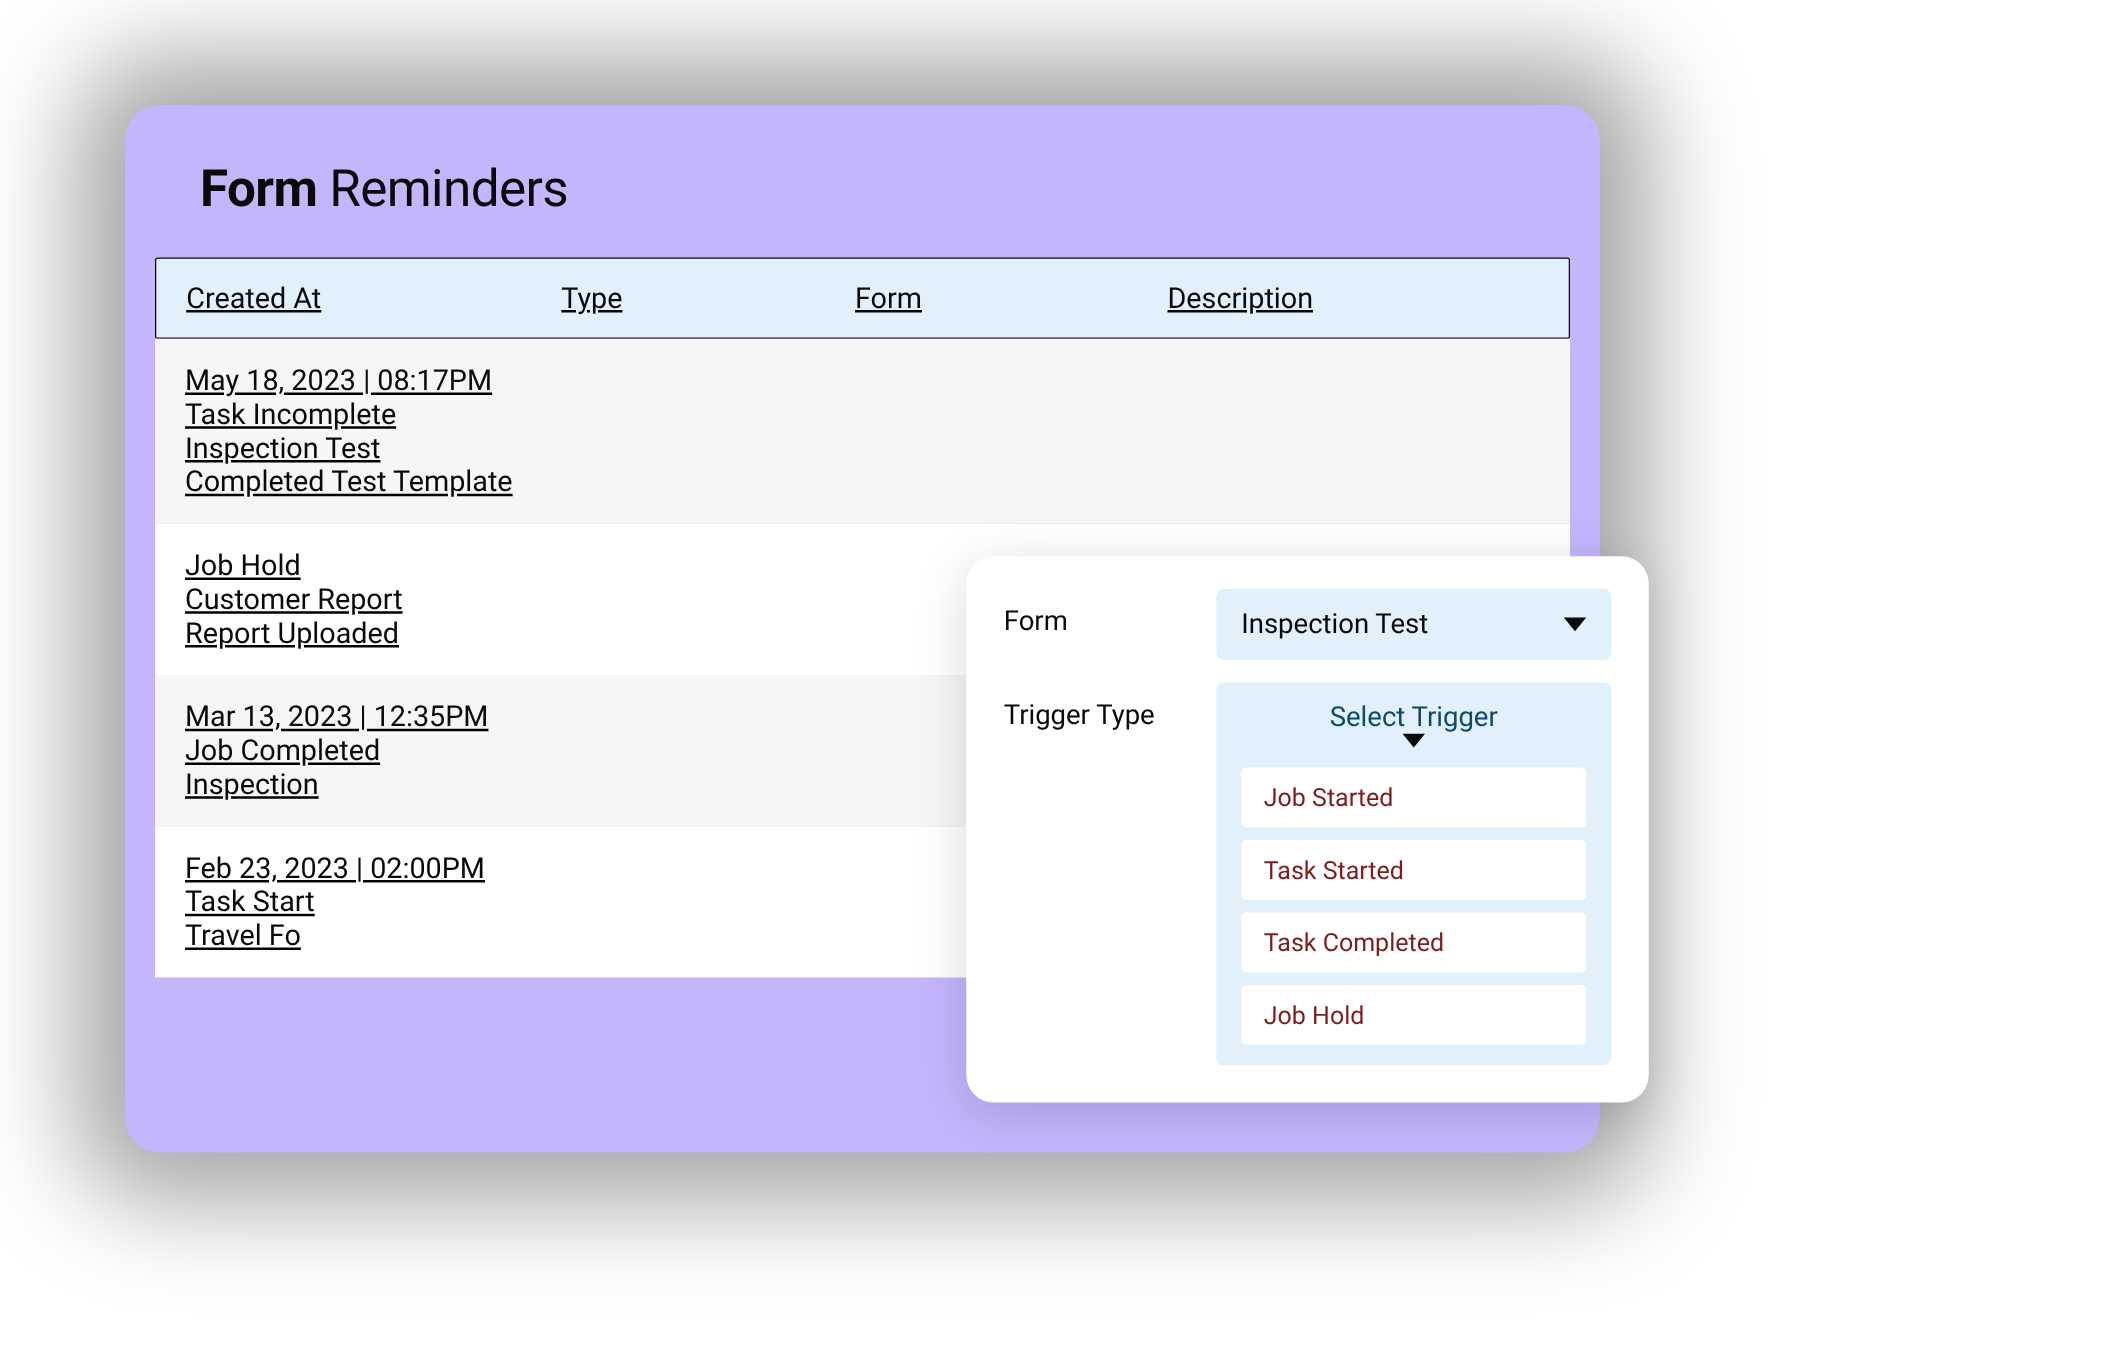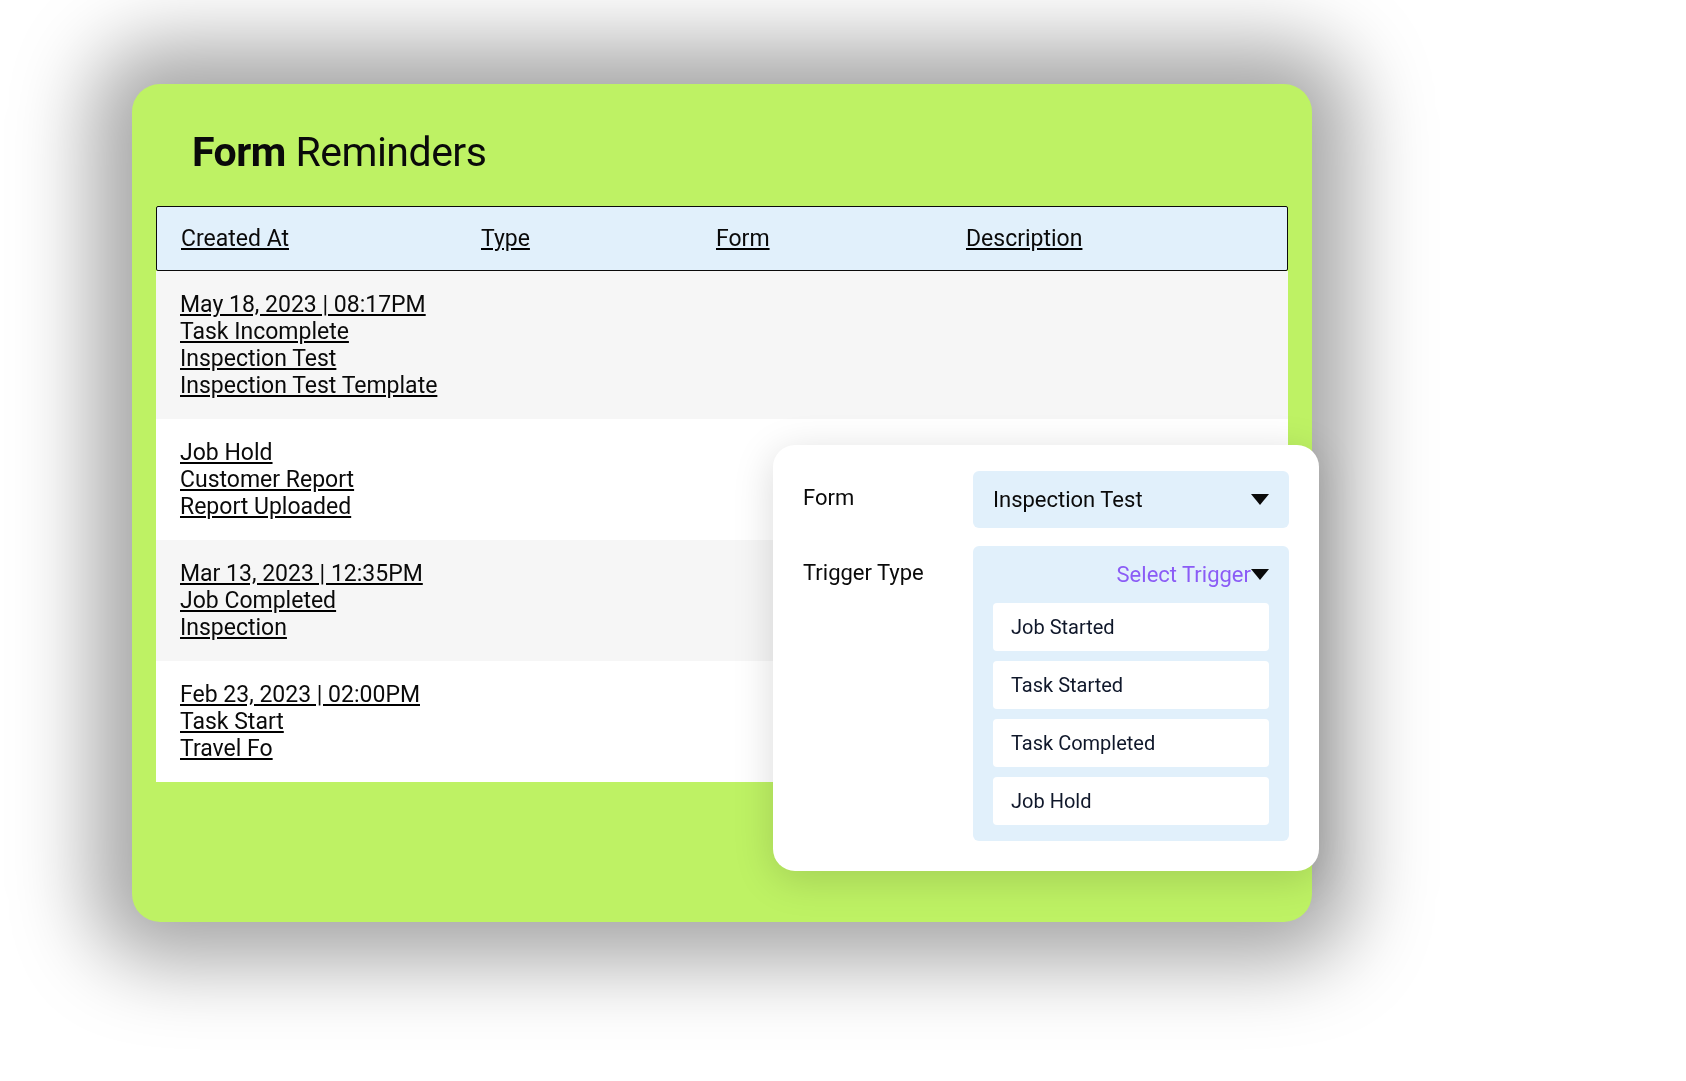--- a/index.html
+++ b/index.html
@@ -13,25 +13,24 @@
       width: 1686px;
       height: 1081px;
       position: relative;
       overflow: hidden;
     }
     .main-card {
       position: absolute;
       left: 100px;
       top: 84px;
       width: 1180px;
-      background: #bef264;
+      background: #c4b5fd;
       border-radius: 28px;
       box-shadow: 0 0 80px 40px rgba(0,0,0,0.35);
       padding: 40px 0 140px 0;
-      margin-left: 32px;
     }
     .page-title {
       font-size: 41px;
       color: #0a0a0a;
       padding: 4px 60px 30px 60px;
       letter-spacing: -0.5px;
     }
     .page-title .bold {
       font-weight: 700;
     }
@@ -106,32 +105,33 @@
       cursor: pointer;
     }
     .popup-dropdown {
       background: #e1f0fb;
       border-radius: 6px;
       padding: 12px 20px 16px 20px;
     }
     .dropdown-header {
       display: flex;
       align-items: center;
-      justify-content: flex-end;
-      font-size: 22px;
-      color: #8b5cf6;
+      justify-content: space-between;
+      font-size: 22px;
+      color: #0c4a6e;
       padding: 4px 0 16px 0;
       cursor: pointer;
+      flex-direction: column;
     }
     .dropdown-option {
       background: #ffffff;
       border-radius: 4px;
       padding: 12px 18px;
       font-size: 20px;
-      color: #0f172a;
+      color: #7f1d1d;
       margin-bottom: 10px;
       cursor: pointer;
     }
     .dropdown-option:last-child {
       margin-bottom: 0;
     }
     .caret-down {
       width: 0;
       height: 0;
       border-left: 9px solid transparent;
@@ -152,21 +152,21 @@
       <div class="col col-created">Created At</div>
       <div class="col col-type">Type</div>
       <div class="col col-form">Form</div>
       <div class="col col-desc">Description</div>
     </div>
     <div>
       <div class="table-row">
         <div class="col col-created">May 18, 2023 | 08:17PM</div>
         <div class="col col-type">Task Incomplete</div>
         <div class="col col-form">Inspection Test</div>
-        <div class="col col-desc">Inspection Test Template</div>
+        <div class="col col-desc">Completed Test Template</div>
       </div>
       <div class="table-row">
         <div class="col col-type">Job Hold</div>
         <div class="col col-form">Customer Report</div>
         <div class="col col-desc">Report Uploaded</div>
       </div>
       <div class="table-row">
         <div class="col col-created">Mar 13, 2023 | 12:35PM</div>
         <div class="col col-type">Job Completed</div>
         <div class="col col-form">Inspection</div>

